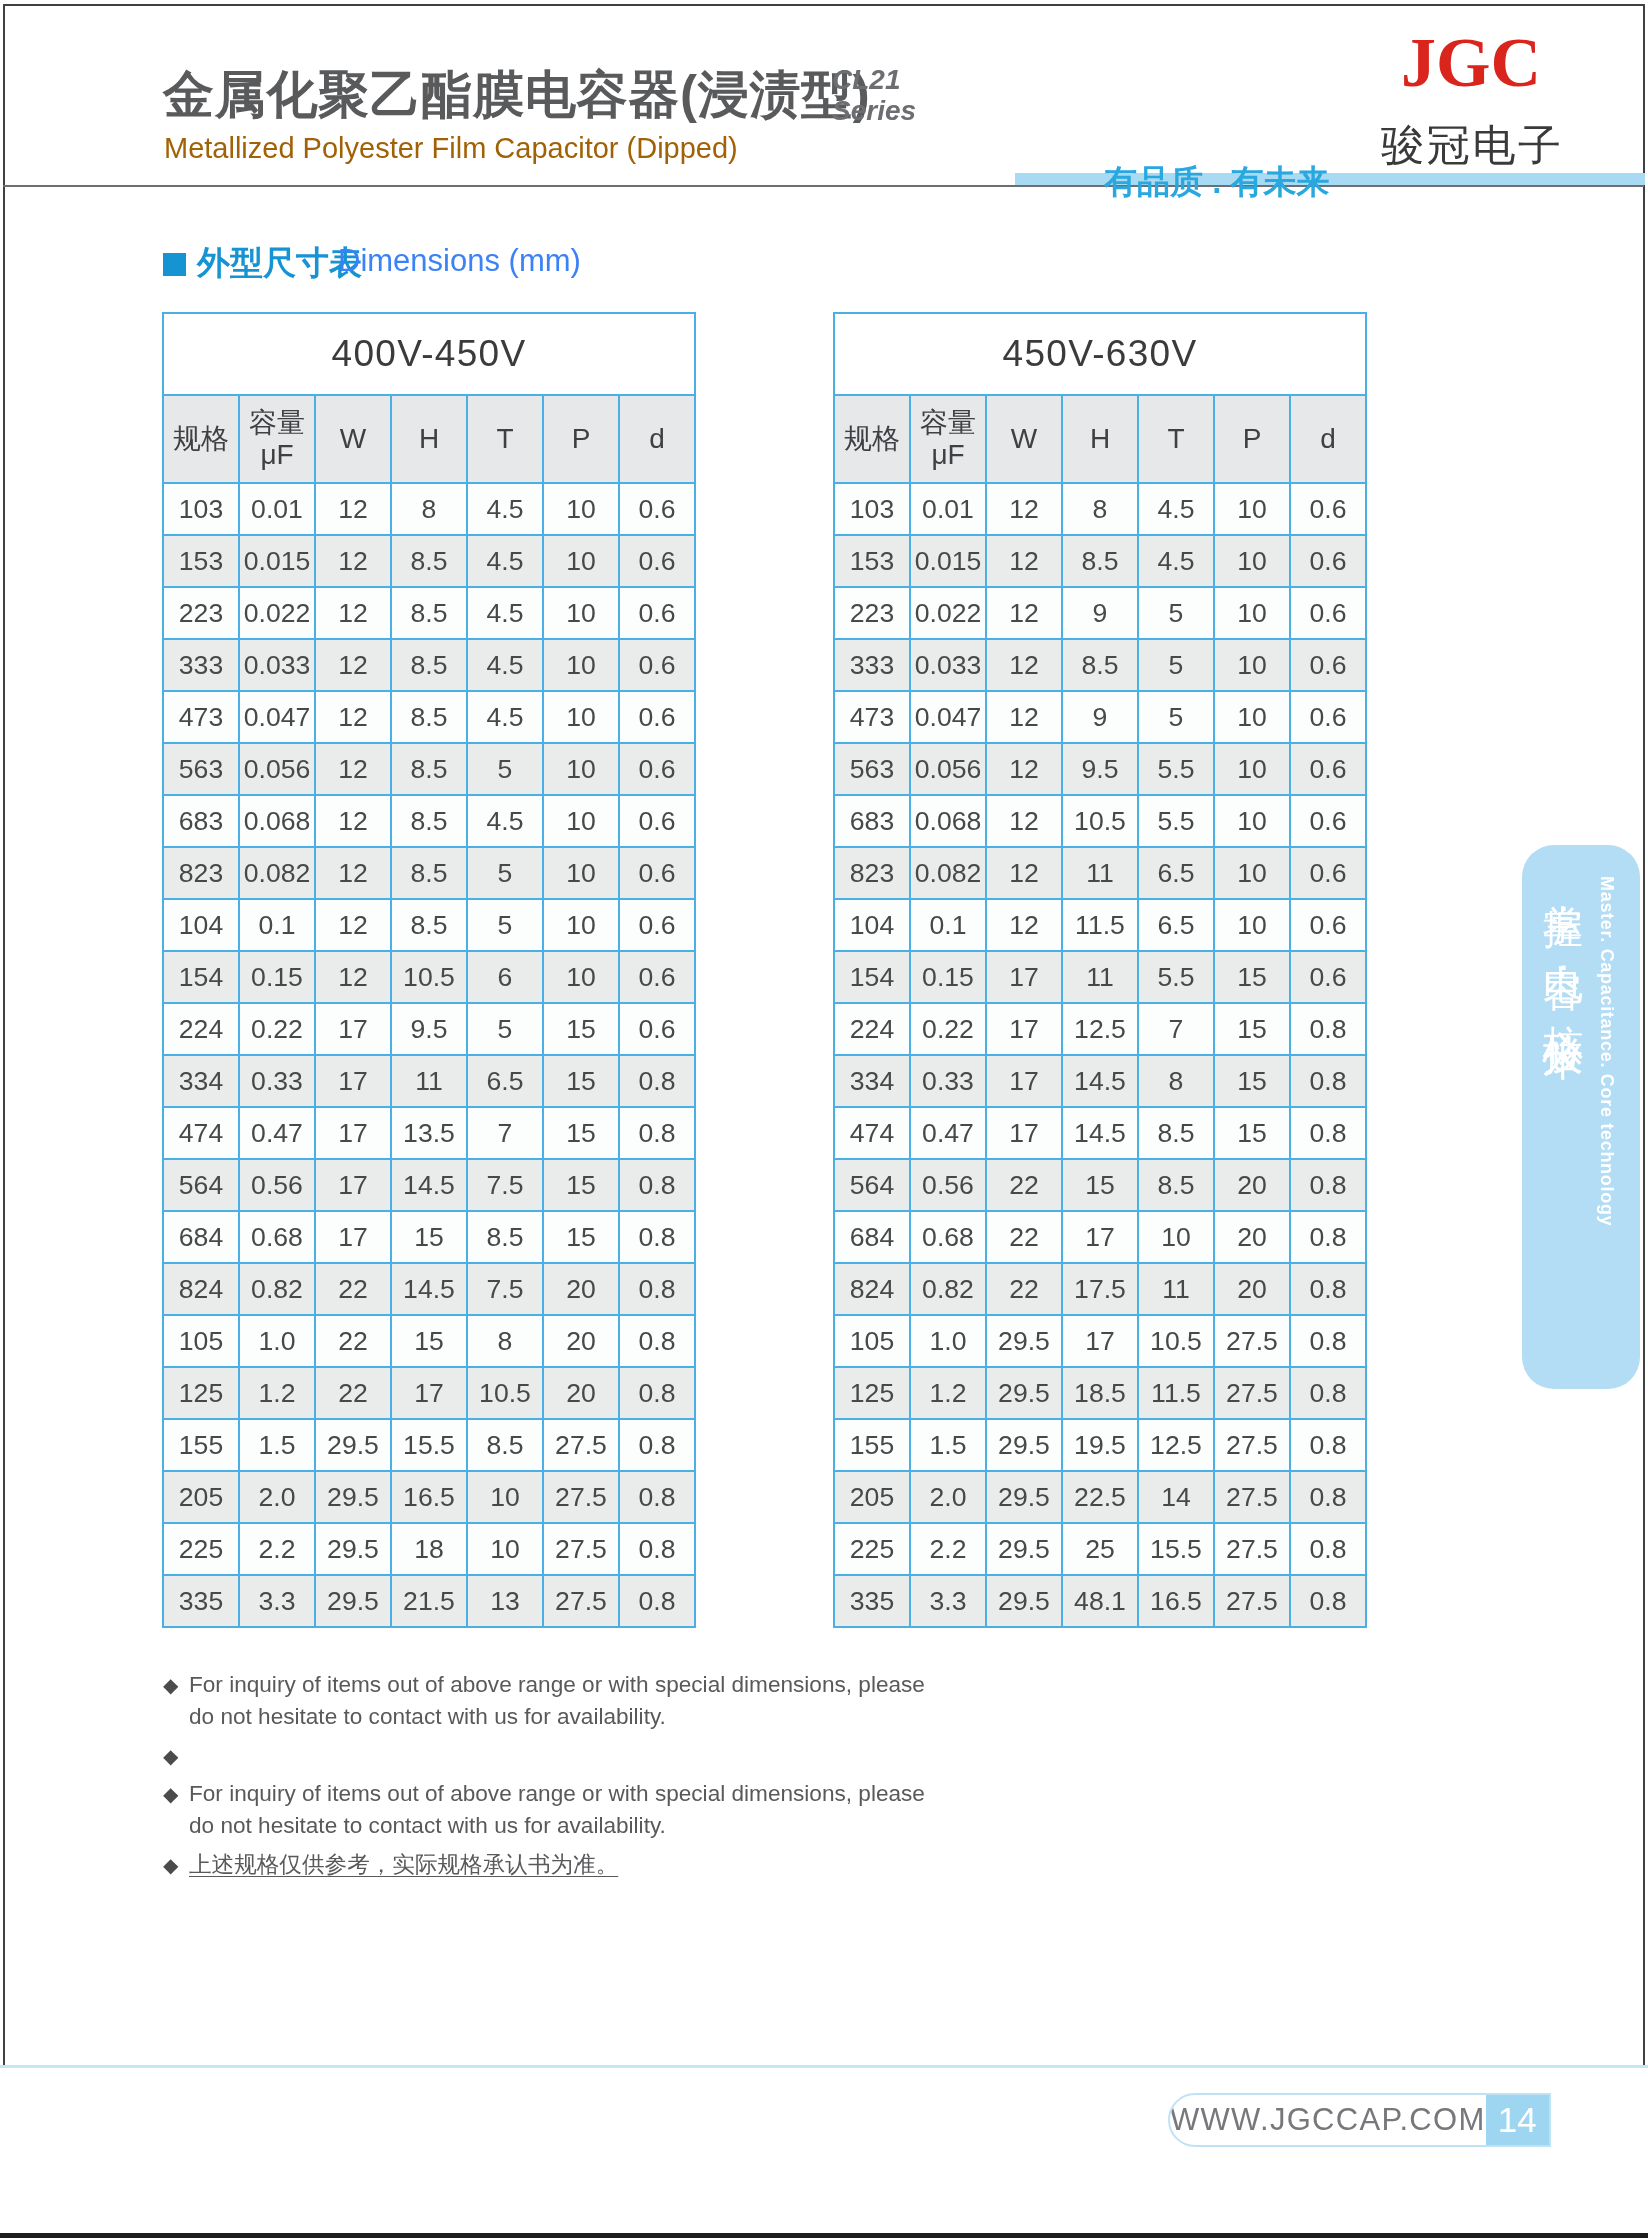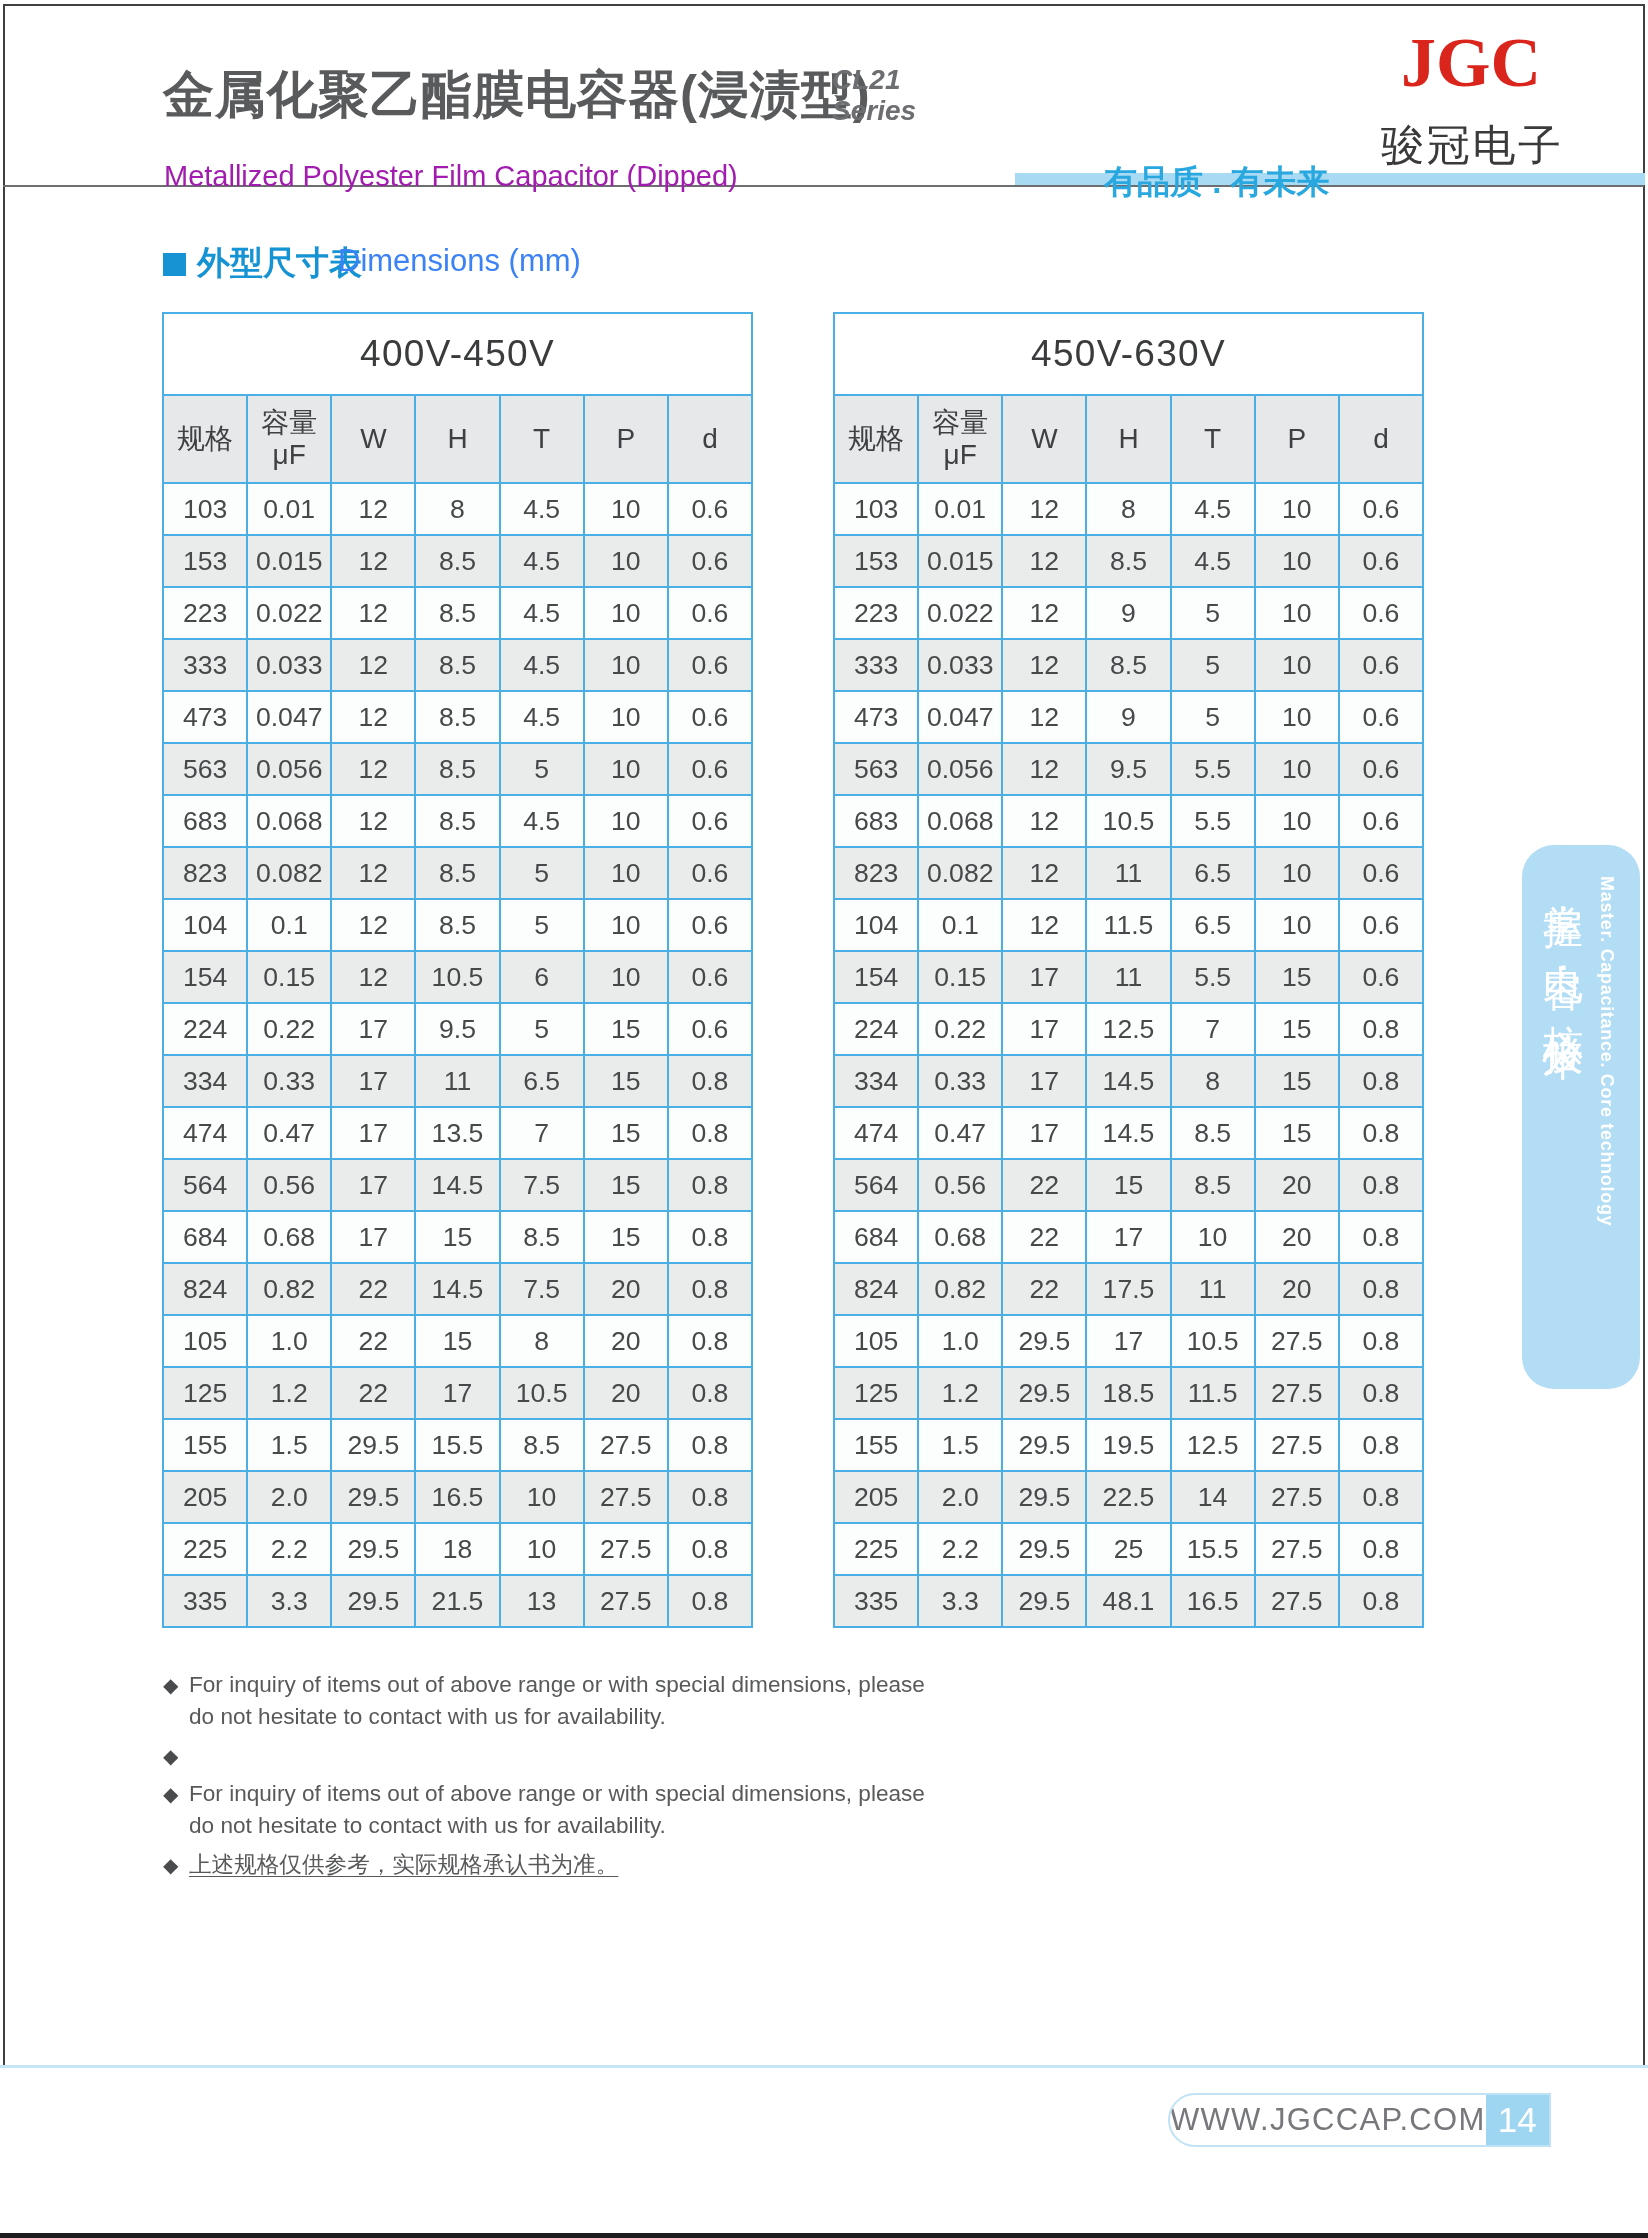--- a/index.html
+++ b/index.html
@@ -18,32 +18,32 @@
   .frame-right{left:1643px;top:4px;width:2px;height:2063px;background:#3f4042;}
   .header-divider{left:3.3px;top:185px;width:1641px;height:2px;background:#6d6e70;}
   .header-blue-bar{left:1015px;top:173px;width:630px;height:12px;background:#a9daf3;}
   .footer-hairline{left:0;top:2065px;width:1649px;height:2.7px;background:#c5e6f7;}
   .bottom-bar{left:0;top:2233px;width:1649px;height:5.3px;background:#1d1d1f;}
 
   
   .title-zh{left:163px;top:61px;font-size:51px;font-weight:700;color:#595a5c;letter-spacing:0.7px;white-space:nowrap;}
   .series-code{left:832px;top:66px;font-size:28px;font-weight:700;font-style:italic;color:#6d6e71;line-height:1;}
   .series-word{left:832px;top:97px;font-size:28px;font-weight:700;font-style:italic;color:#6d6e71;line-height:1;}
-  .title-en{left:164px;top:132px;font-size:29px;color:#a21caf;white-space:nowrap;margin-top:28px;}
+  .title-en{left:164px;top:132px;font-size:29px;color:#a16207;white-space:nowrap;}
   .slogan{left:1104px;top:128px;font-size:33px;font-weight:700;color:#29a8e0;white-space:nowrap;margin-top:32px;}
   .logo-jgc{left:1401px;top:24px;width:133px;text-align:center;font-family:"Liberation Serif", serif;font-size:70px;font-weight:700;color:#da251d;line-height:1.1;}
   .company{left:1381px;top:117px;font-size:43px;color:#3a3a3c;letter-spacing:2.7px;white-space:nowrap;}
 
   
   .sec-square{left:163px;top:253px;width:22.6px;height:22.6px;background:#1593d3;}
   .sec-zh{left:197px;top:241px;font-size:33px;font-weight:700;color:#1593d3;white-space:nowrap;}
   .sec-en{left:338px;top:243px;font-size:31px;color:#3b82f6;white-space:nowrap;}
 
   
-  .dim-table{border-collapse:collapse;table-layout:fixed;width:591px;background:#fdfdfd;}
+  .dim-table{border-collapse:collapse;table-layout:fixed;width:534px;background:#fdfdfd;}
   .dim-table td,.dim-table th{border:2px solid #4aafe4;text-align:center;vertical-align:middle;padding:0;}
   .dim-table .title-cell{height:80px;font-size:37px;font-weight:400;color:#3a3b3d;background:#ffffff;letter-spacing:1.3px;}
   .dim-table .head-row th{height:86px;background:#e7e8e9;font-size:28px;font-weight:400;color:#3f4043;line-height:1.15;}
   .dim-table tbody td{height:50px;font-size:26.6px;color:#47484a;}
   .dim-table tbody tr.odd td{background:#fcfdfd;}
   .dim-table tbody tr.even td{background:#eaebeb;}
   .tbl-left{left:162px;top:312px;}
   .tbl-right{left:833px;top:312px;}
 
   

